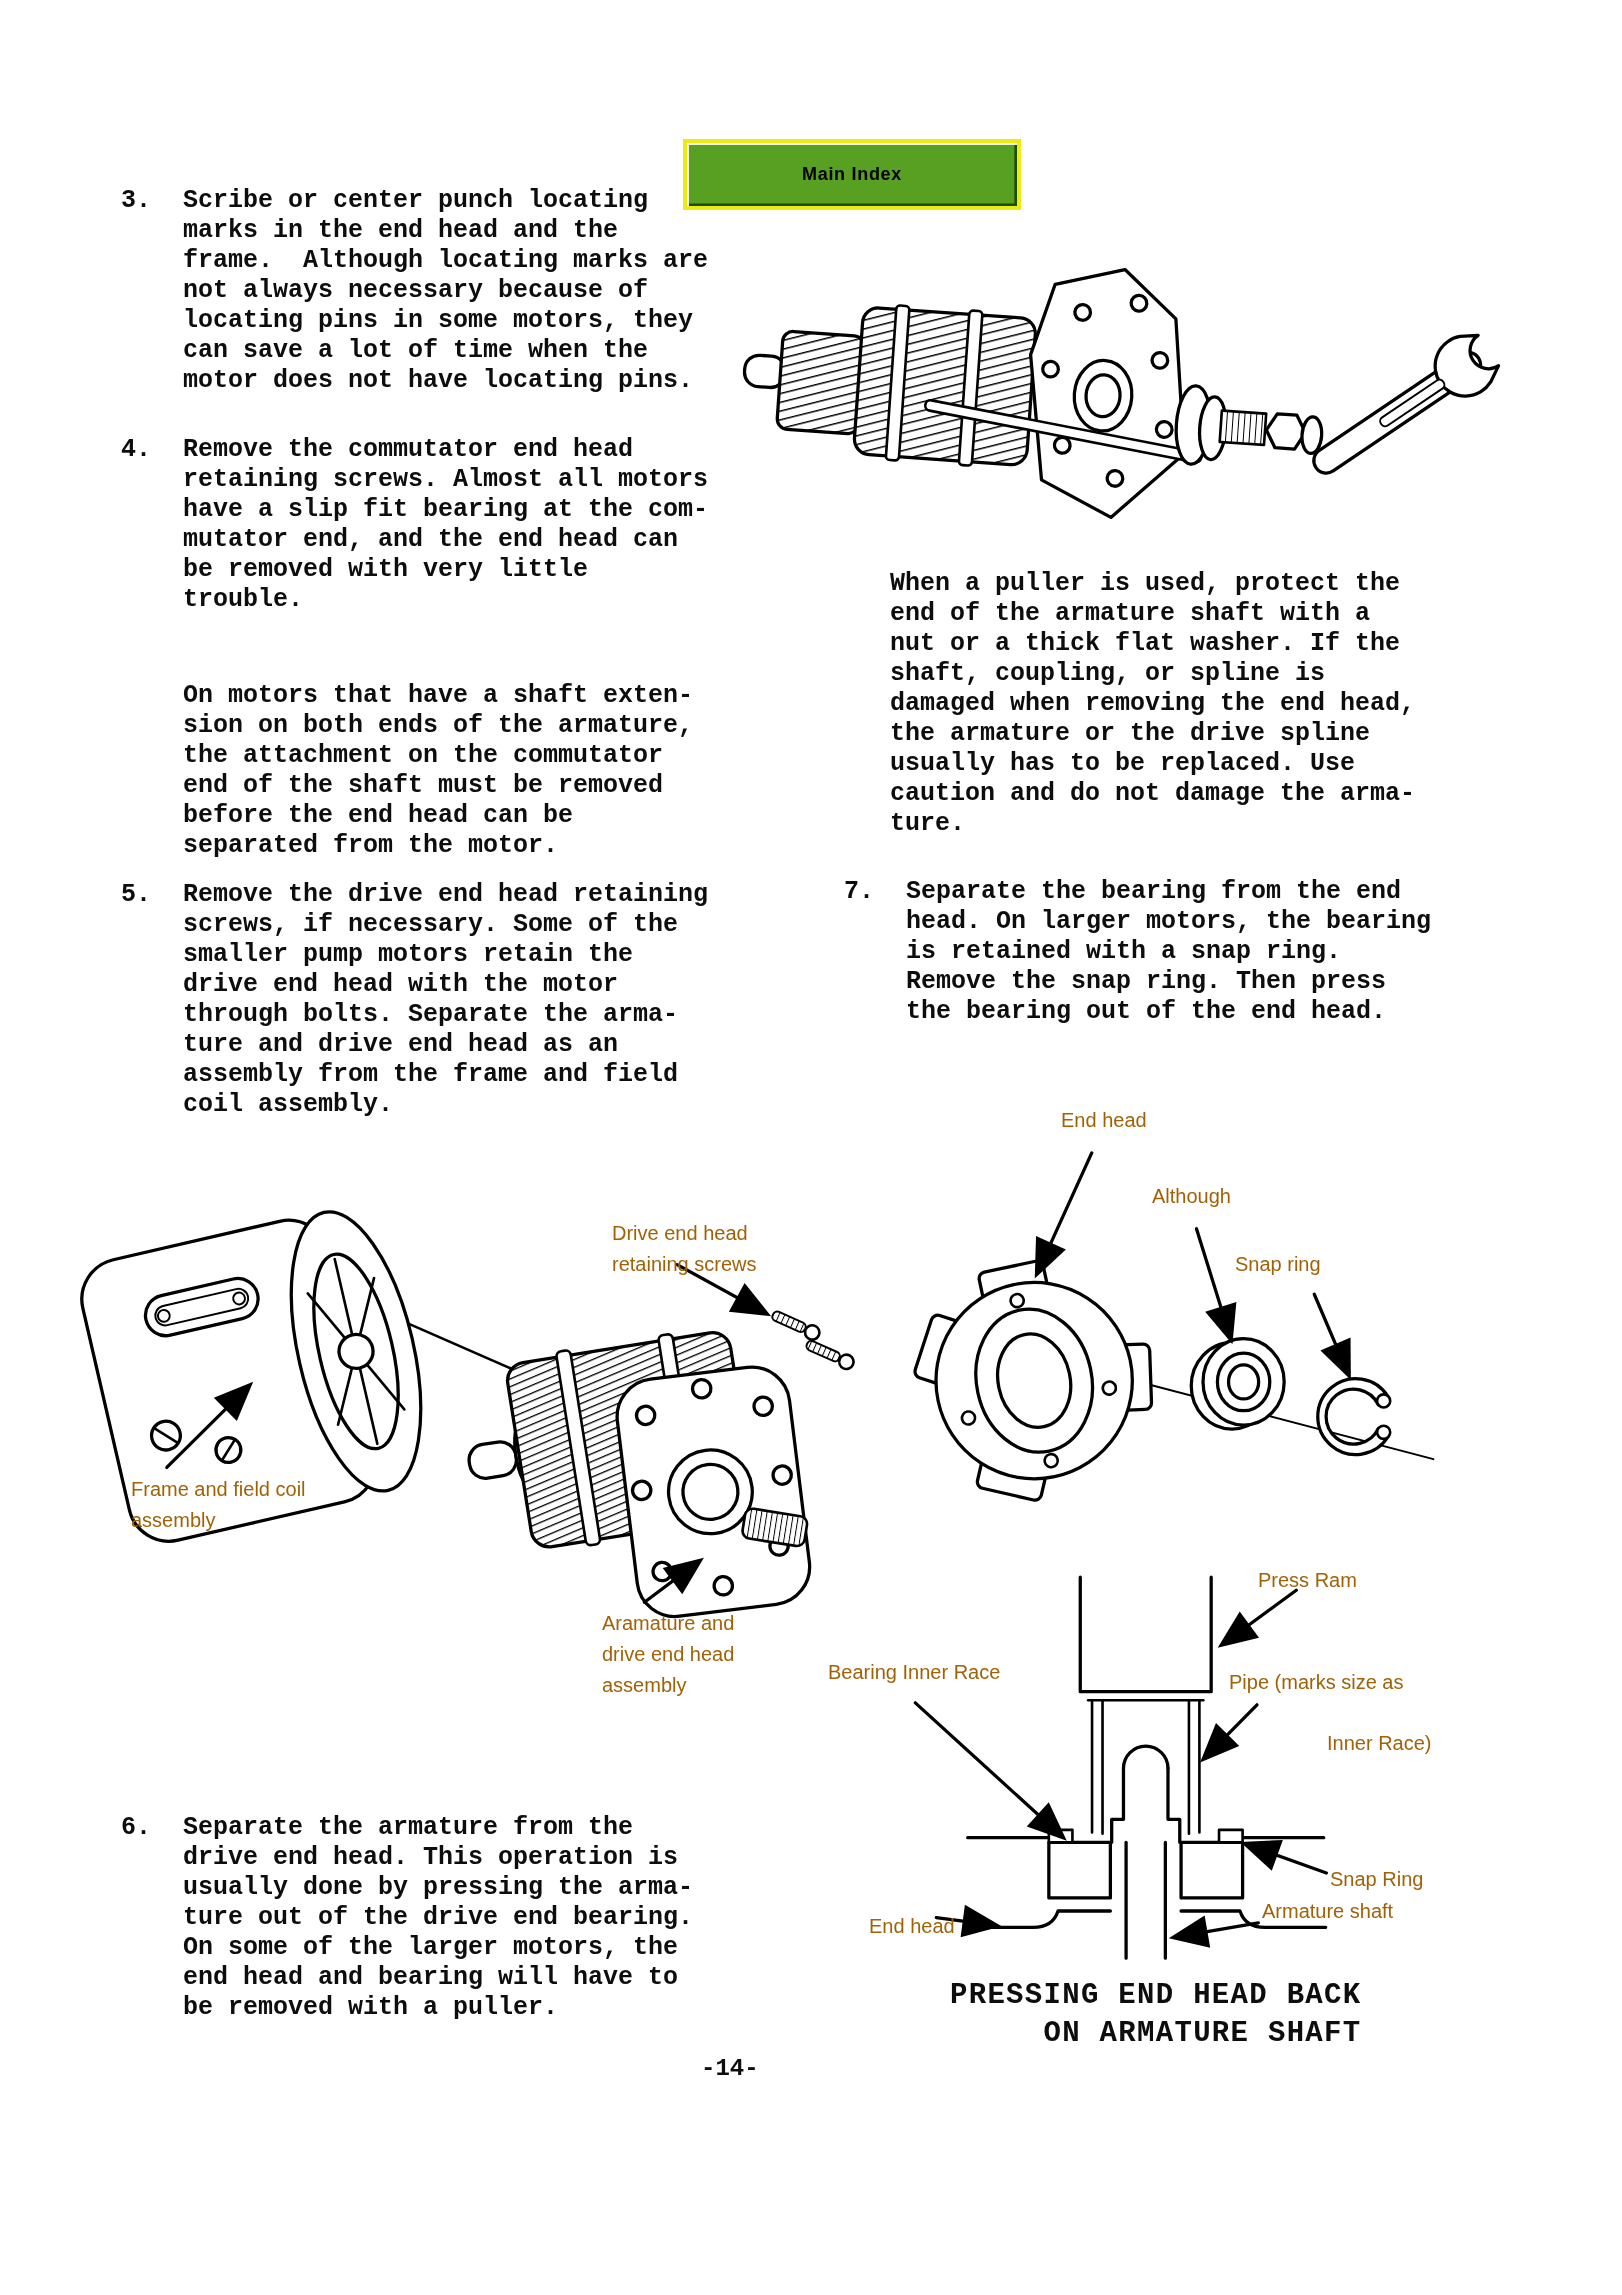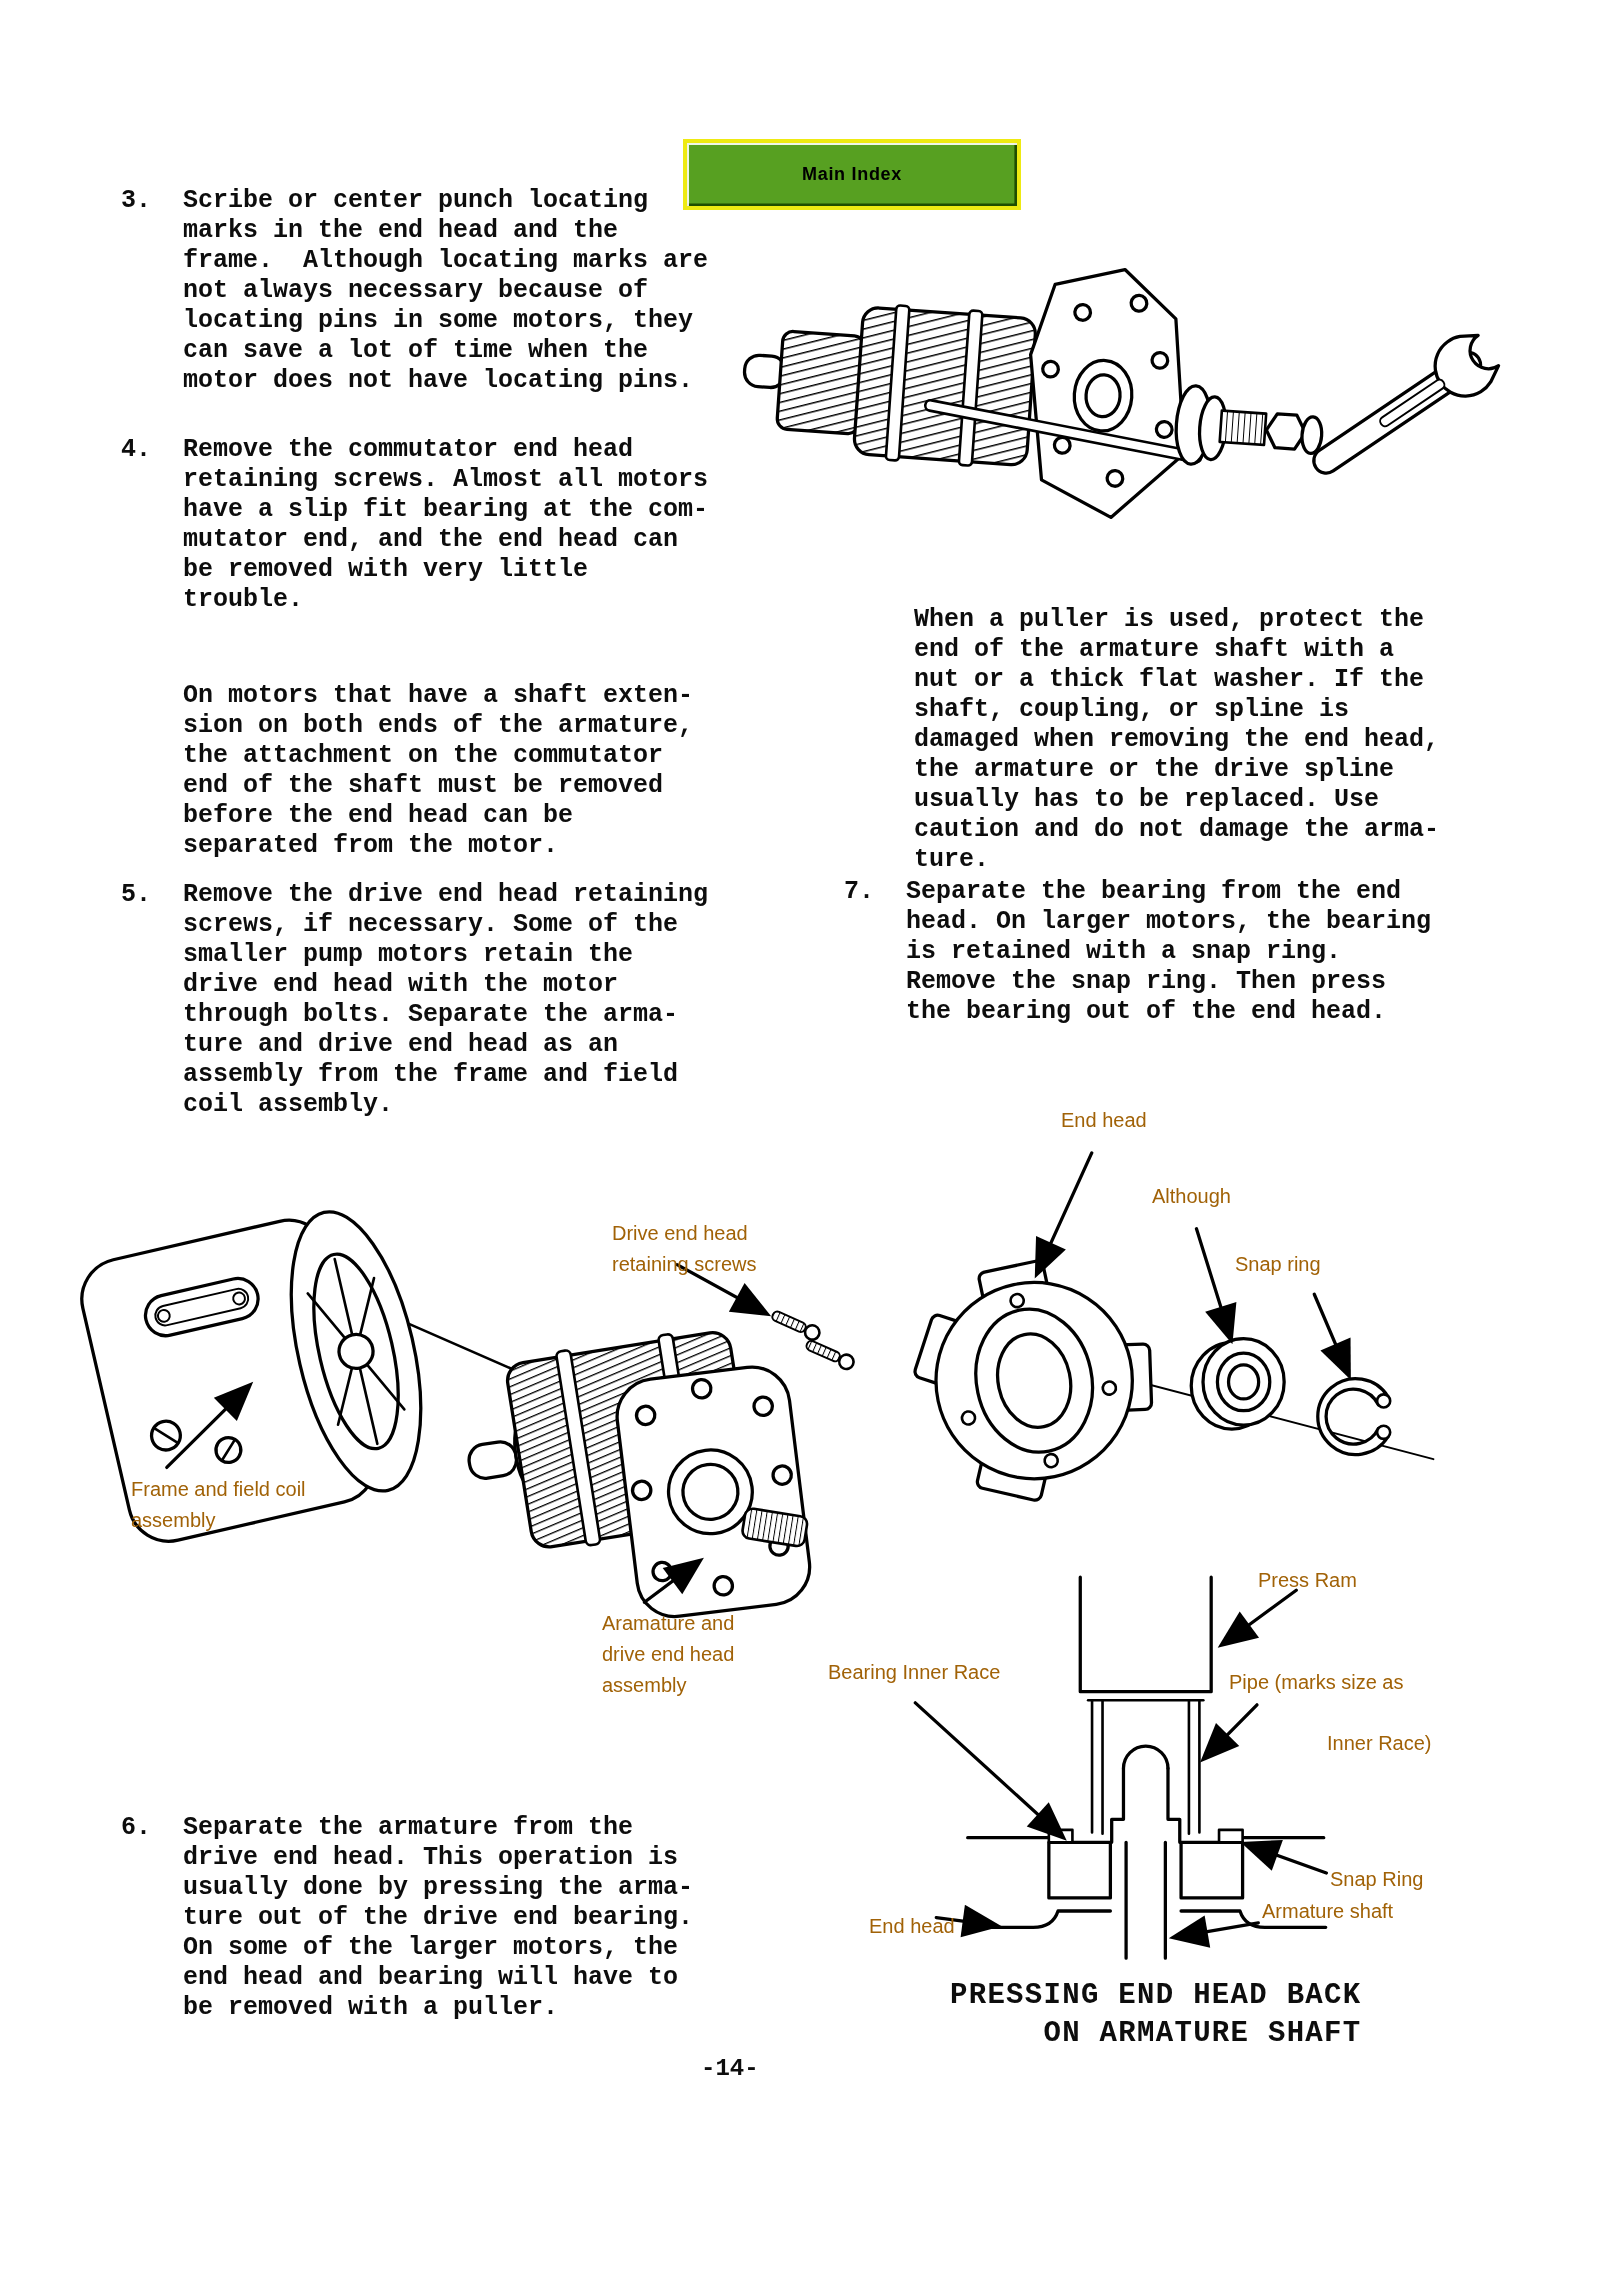--- a/index.html
+++ b/index.html
@@ -105,21 +105,21 @@
 
   <div class="t num" style="left:121px; top:1813px;">6.</div>
   <div class="t" style="left:183px; top:1813px;">Separate the armature from the
 drive end head. This operation is
 usually done by pressing the arma-
 ture out of the drive end bearing.
 On some of the larger motors, the
 end head and bearing will have to
 be removed with a puller.</div>
 
-  <div class="t" style="left:914px; top:569px;margin-top:36px;">When a puller is used, protect the
+  <div class="t" style="left:890px; top:569px;">When a puller is used, protect the
 end of the armature shaft with a
 nut or a thick flat washer. If the
 shaft, coupling, or spline is
 damaged when removing the end head,
 the armature or the drive spline
 usually has to be replaced. Use
 caution and do not damage the arma-
 ture.</div>
 
   <div class="t num" style="left:844px; top:877px;">7.</div>

